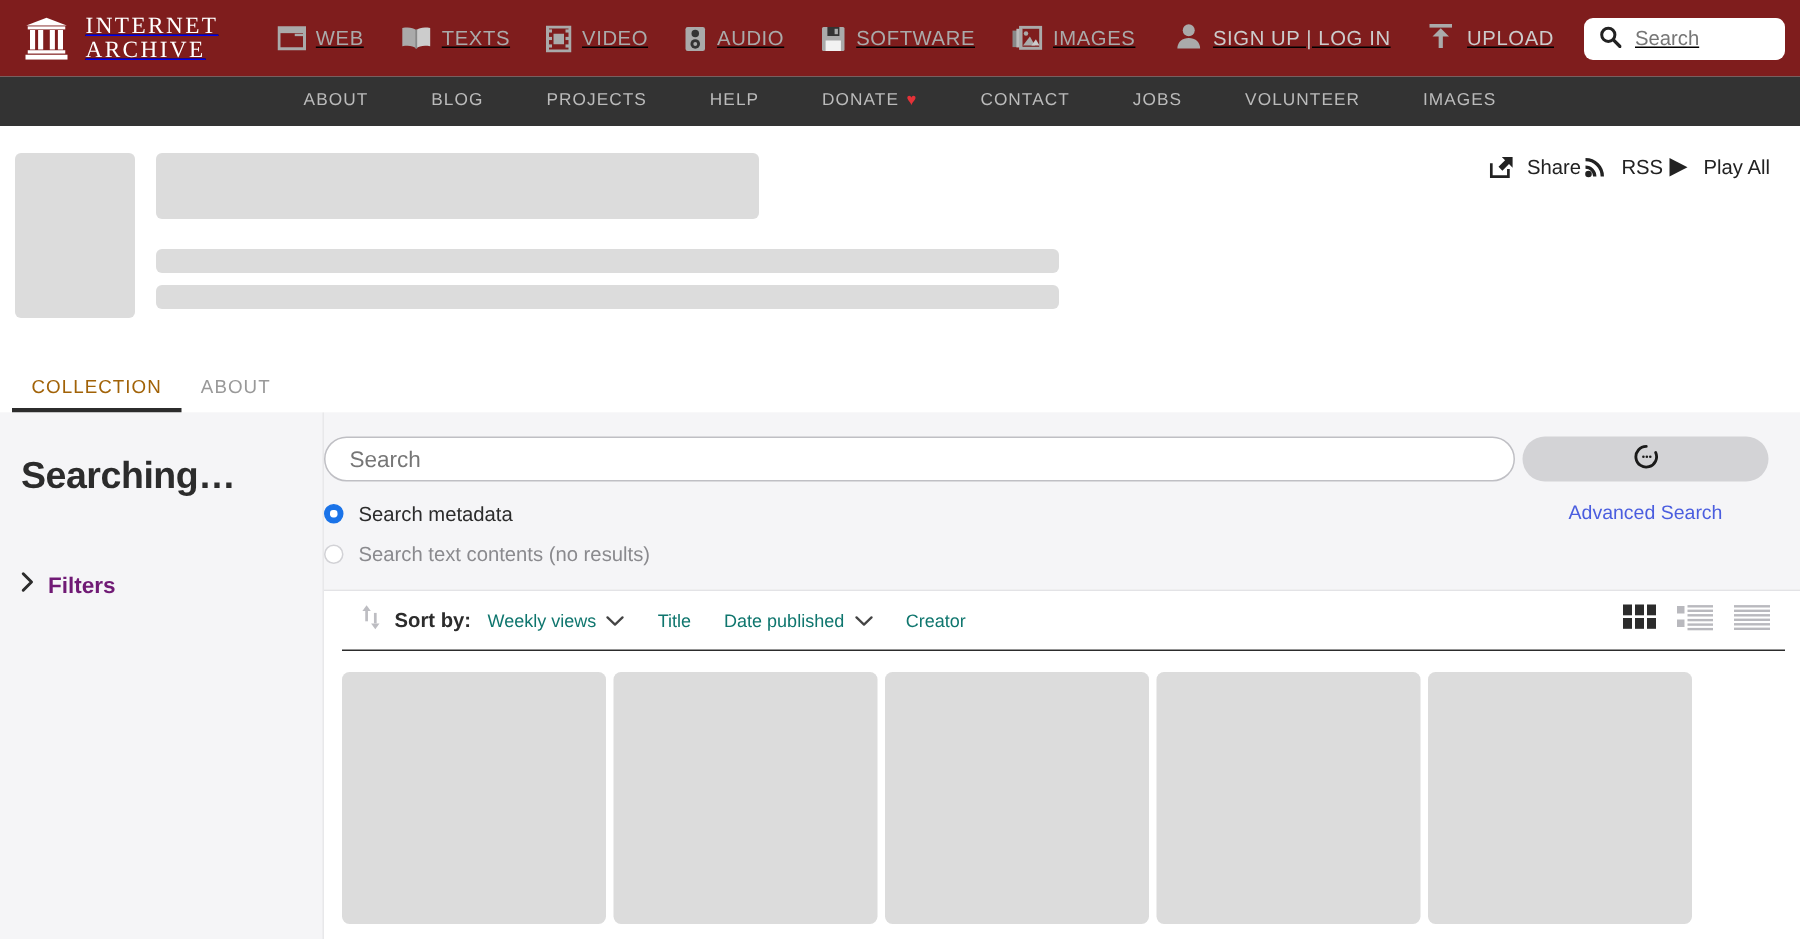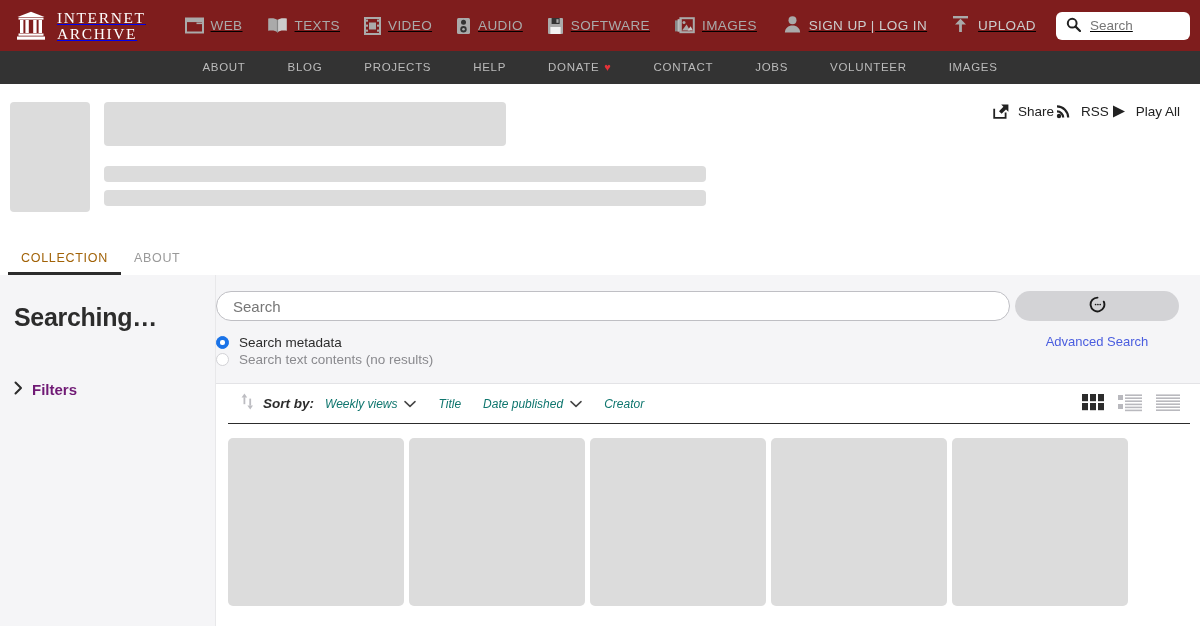--- a/index.html
+++ b/index.html
@@ -107,21 +107,21 @@
   .results {
     flex: 1; background: #f5f5f7; display: flex; flex-direction: column;
   }
   .search-zone { padding: 16px 0 0 0; display: flex; }
   .search-left { flex: 1; padding-left: 0; }
   .search-input {
     width: 794px; height: 30px; border: 1px solid #bfbfc4; border-radius: 16px;
     background: #fff; display: flex; align-items: center; padding: 0 16px;
     font-size: 15px; color: #767676;
   }
-  .radios { margin-top: 14px; display: flex; flex-direction: column; gap: 2px; justify-content: flex-end; }
+  .radios { margin-top: 14px; display: flex; flex-direction: column; gap: 12px; justify-content: flex-end; }
   .radio-row { display: flex; align-items: center; gap: 10px; font-size: 13.5px; }
   .radio {
     width: 13px; height: 13px; border-radius: 50%;
     border: 1px solid #a8a8ad; background: #fff;
     display: inline-block; position: relative; flex: 0 0 13px;
   }
   .radio.checked { border-color: #1a73e8; background: #1a73e8; }
   .radio.checked::after {
     content: ""; position: absolute; left: 3.4px; top: 3.4px;
     width: 4.2px; height: 4.2px; border-radius: 50%; background: #fff;
@@ -144,21 +144,20 @@
 
   
   .results-panel {
     margin-top: 16px; background: #fff; border-top: 1px solid #e3e3e6;
     flex: 1; display: flex; flex-direction: column;
   }
   .sortbar {
     height: 40px; display: flex; align-items: center;
     padding: 0 10px 0 12px; border-bottom: 1px solid #2c2c2c;
     margin: 0 10px 0 12px;
-    font-style: italic;
   }
   .sort-items { display: flex; align-items: center; gap: 0; }
   .sort-label { font-size: 13.5px; font-weight: 700; color: #2c2c2c; margin-left: 8px; }
   .sort-opt {
     font-size: 12px; color: #0f766e; text-decoration: none;
     padding: 0 11px; display: flex; align-items: center; gap: 7px;
   }
   .view-modes { margin-left: auto; display: flex; align-items: center; gap: 14px; }
 
   .cards-row {

